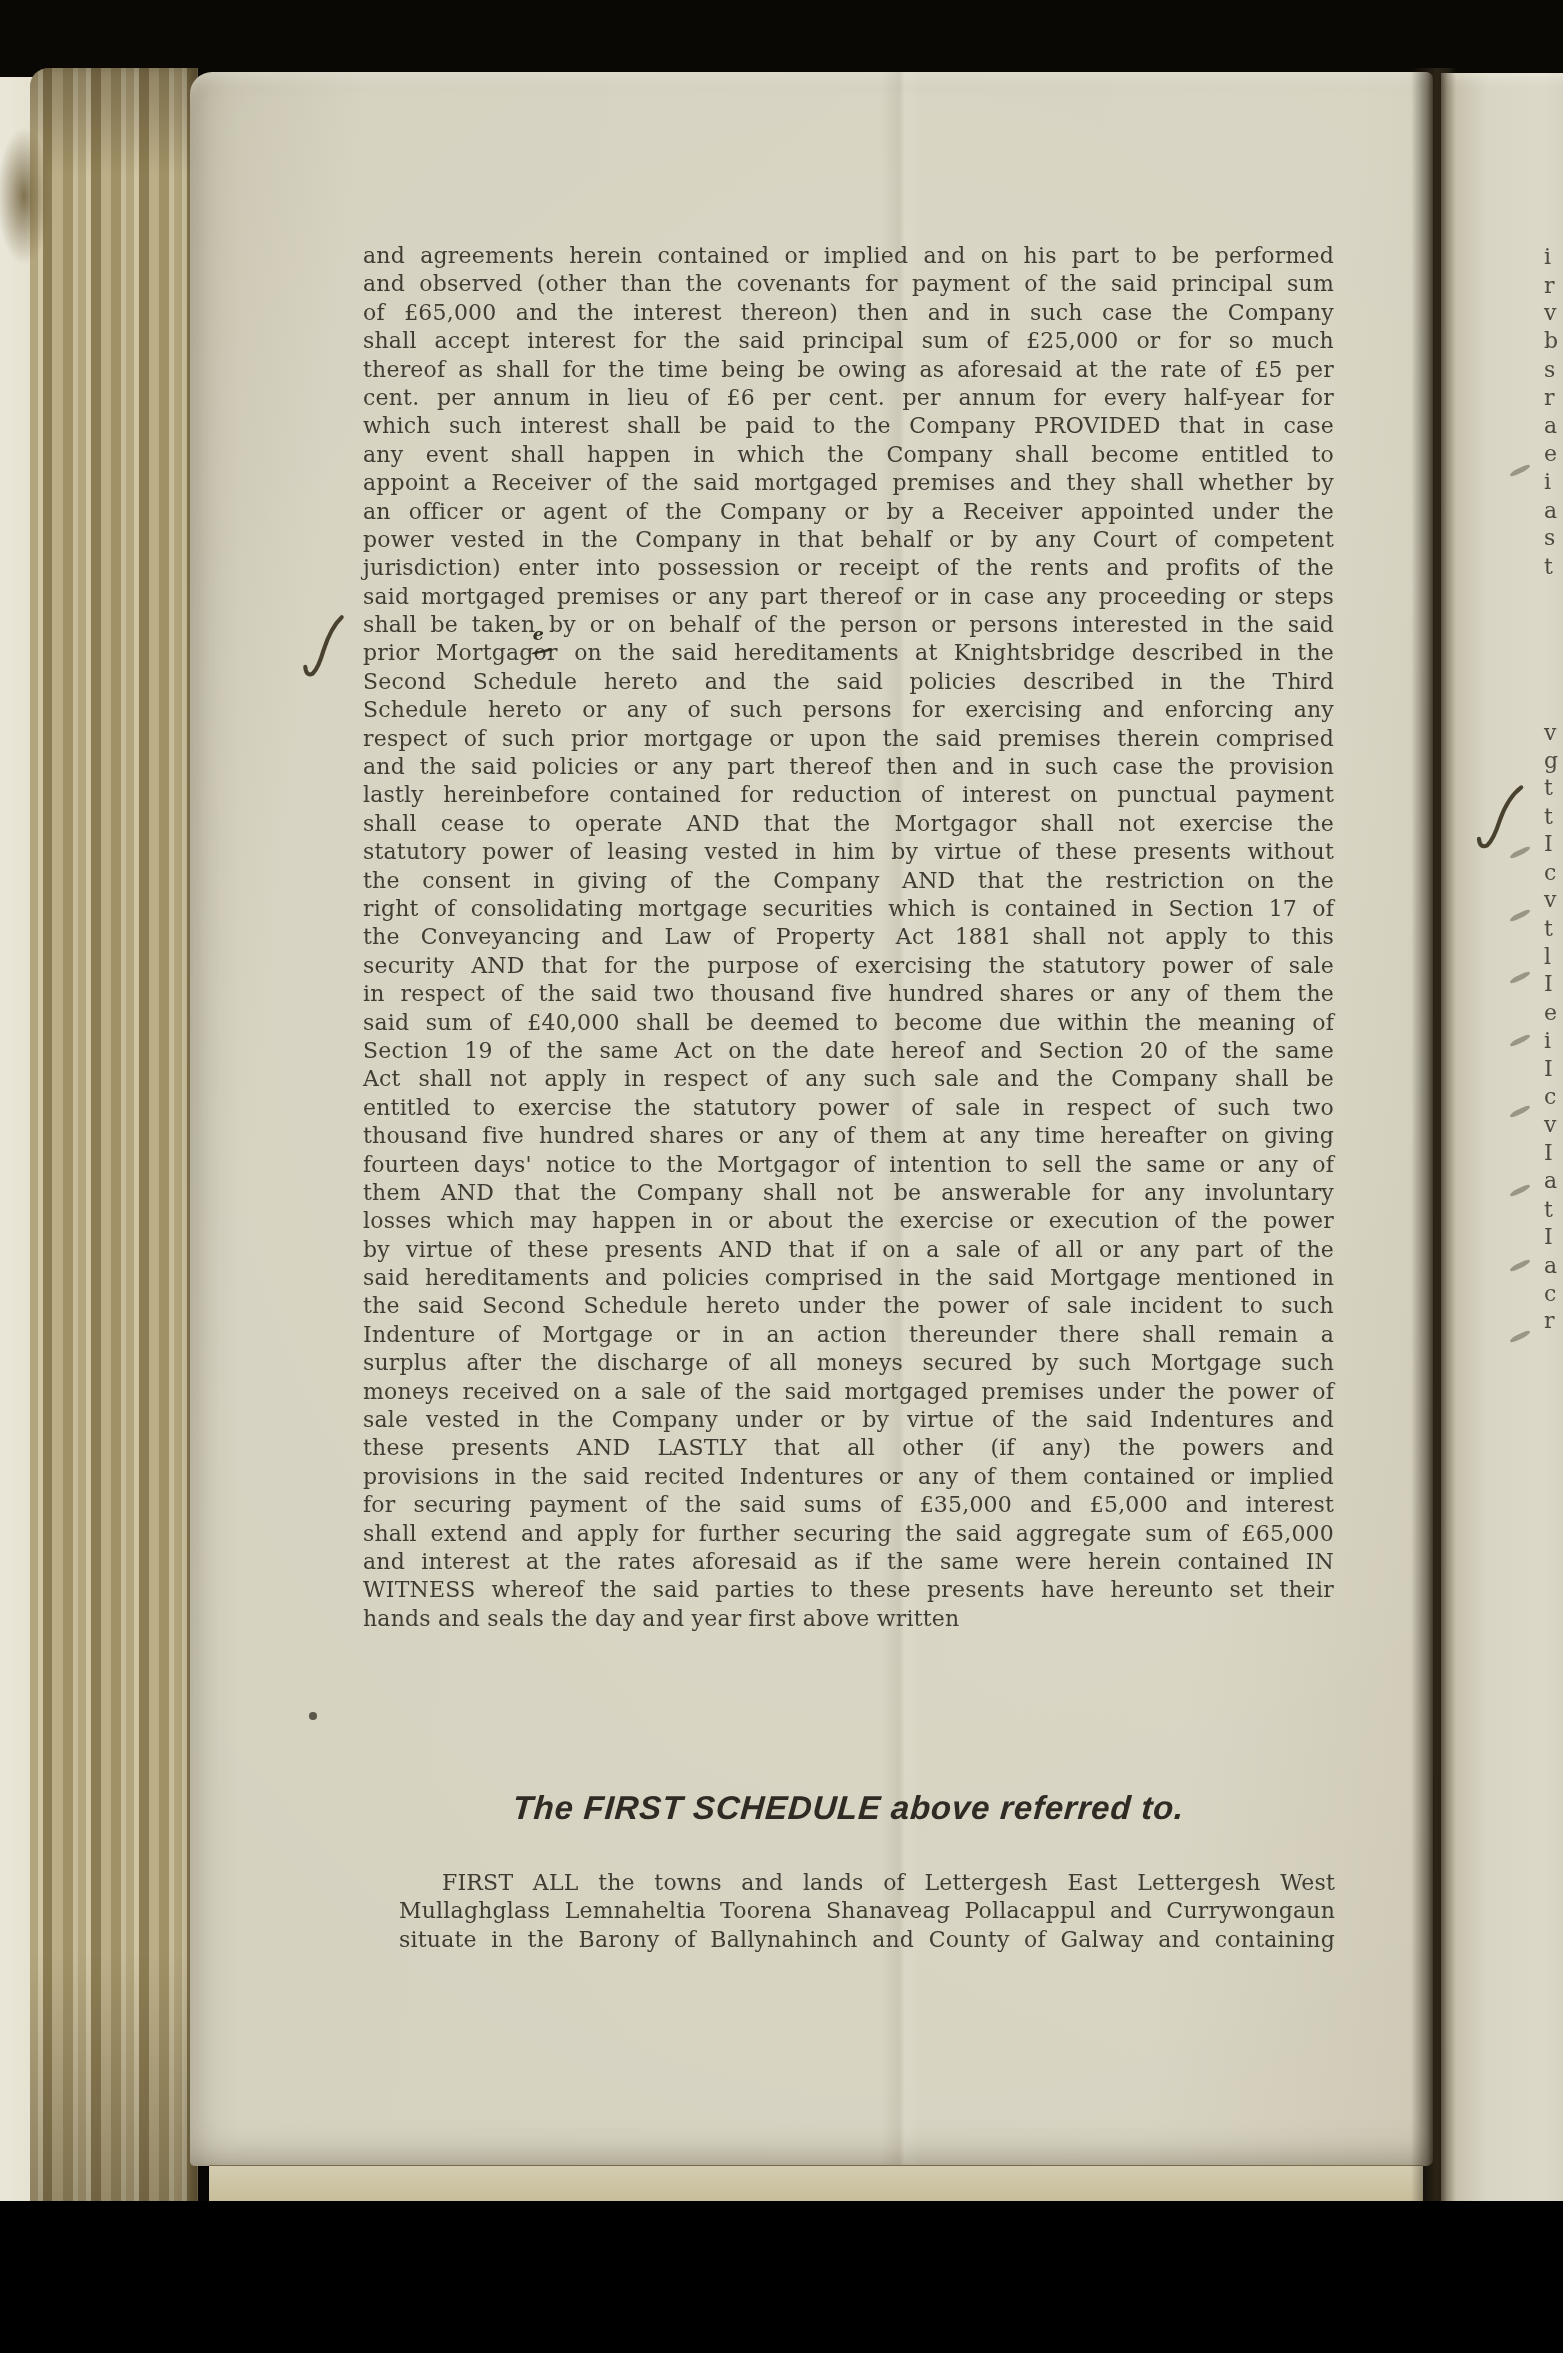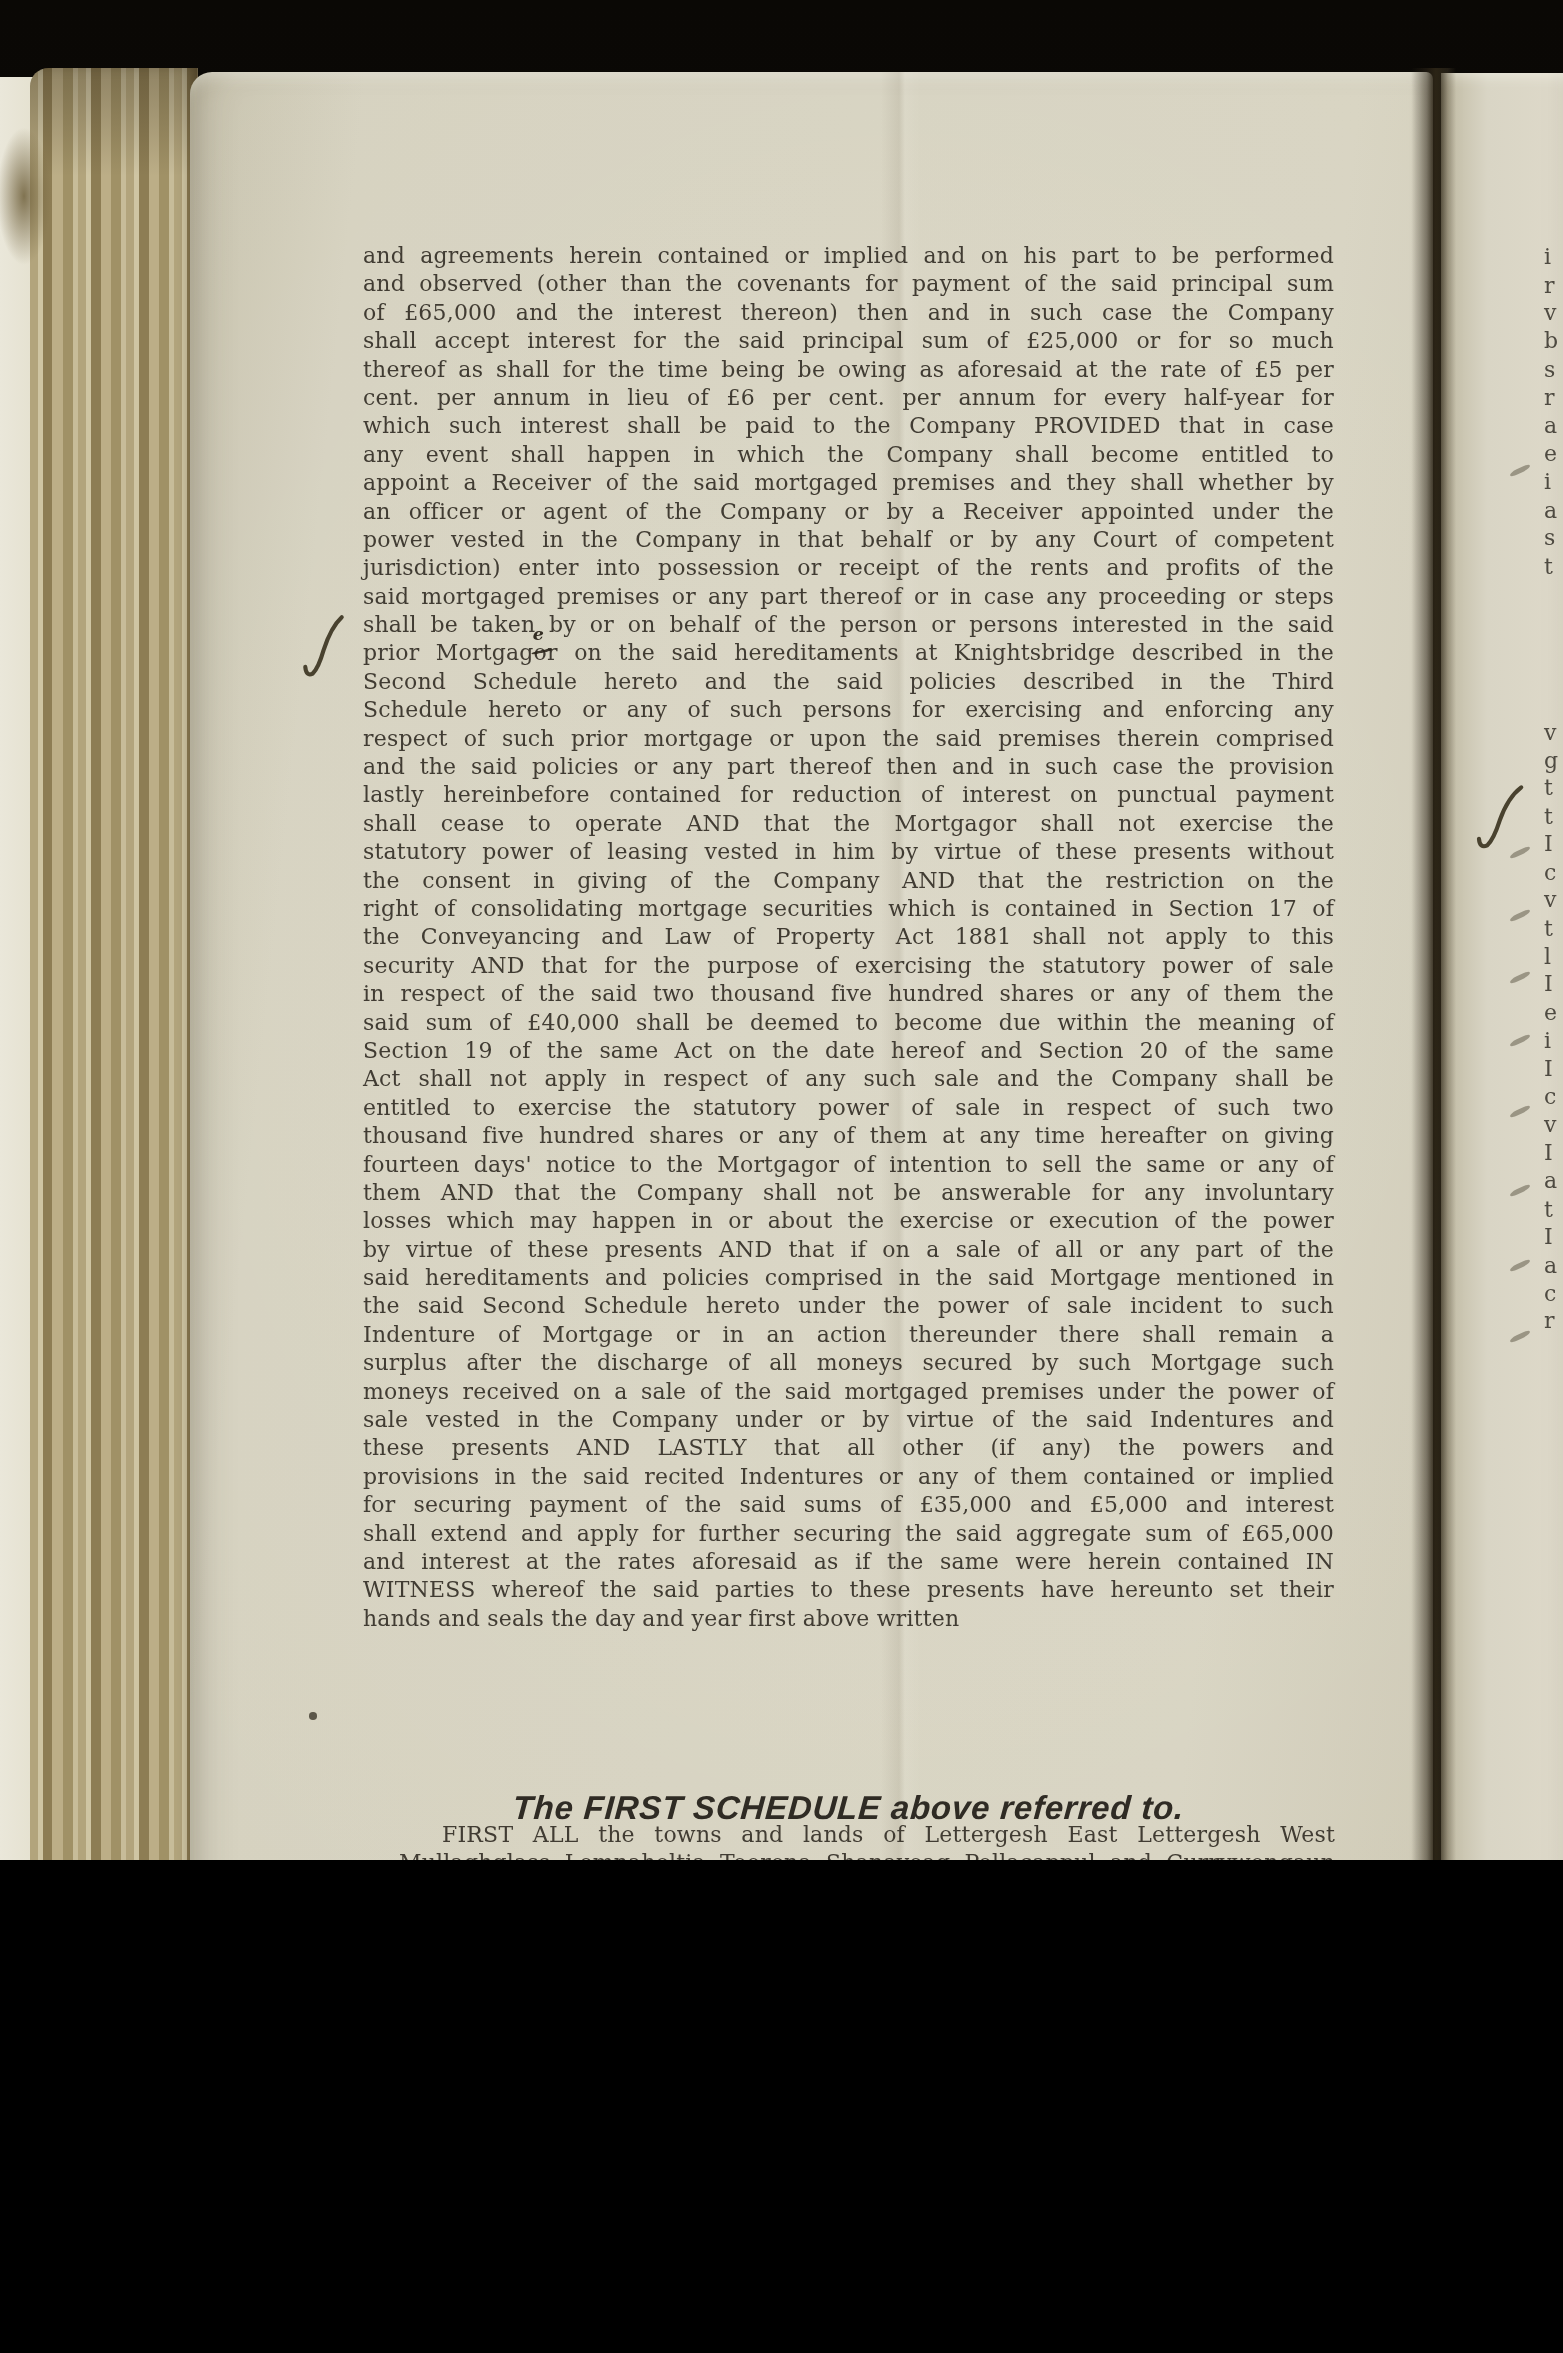--- a/index.html
+++ b/index.html
@@ -1,16 +1,16 @@
 <!DOCTYPE html>
 <html style="font-size:13.3px"><head>
 <meta charset="utf-8">
 <style>
   html,body{margin:0;padding:0;background:#000;}
-  .scene{position:relative;width:1563px;height:1860px;overflow:hidden;
+  .scene{position:relative;width:1563px;height:2201px;overflow:hidden;
          background:linear-gradient(180deg,#0a0805 0%,#0d0a07 50%,#080604 100%);
          font-family:"DejaVu Serif", serif;}
   
   .left-sheet{position:absolute;left:0;top:77px;width:92px;height:2169px;
 
          background:linear-gradient(90deg,#eae7da 0%,#e2deca 60%,#cfc8ab 100%);}
   
   .edge-stack{position:absolute;left:30px;top:68px;width:168px;height:2189px;
          border-radius:18.3px 0 0 5px;
          background:
@@ -40,21 +40,21 @@
   .corr{position:relative;display:inline-block;}
   .corr .struck{position:relative;}
   .corr .struck::before{content:'';position:absolute;left:-2.5px;right:-5.8px;top:10px;
          border-top:3.3px solid rgba(40,34,24,.88);transform:rotate(-12deg);border-radius:60%;}
   .corr .ins{position:absolute;left:-0.8px;top:-13.3px;font-size:17.5px;font-style:italic;
          font-weight:bold;color:#332d23;line-height:1;}
   
   .sched-heading{position:absolute;left:173px;top:1717px;width:971px;text-align:center;
          font-family:"Liberation Sans", sans-serif;font-style:italic;font-weight:700;
          font-size:33px;letter-spacing:0.8px;color:#2f2b24;transform:skewX(-4deg);}
-  .schedblock{position:absolute;left:209px;top:1749px;width:936px;color:#413c33;
+  .schedblock{position:absolute;left:209px;top:1797px;width:936px;color:#413c33;
          font-size:22px;letter-spacing:0.2px;}
   .schedblock .tl:first-child{text-indent:43px;}
   
   .check{position:absolute;z-index:6;}
   .check path{fill:none;stroke:#49422f;stroke-width:5;stroke-linecap:round;}
   .check-left{left:297px;top:612px;width:53px;height:80px;}
   .check-right{left:1470px;top:782px;width:63px;height:82px;}
   .pencil-dot{position:absolute;left:309px;top:1712px;width:7.5px;height:7.5px;border-radius:50%;
          background:#3d382c;opacity:.8;z-index:6;}
   

